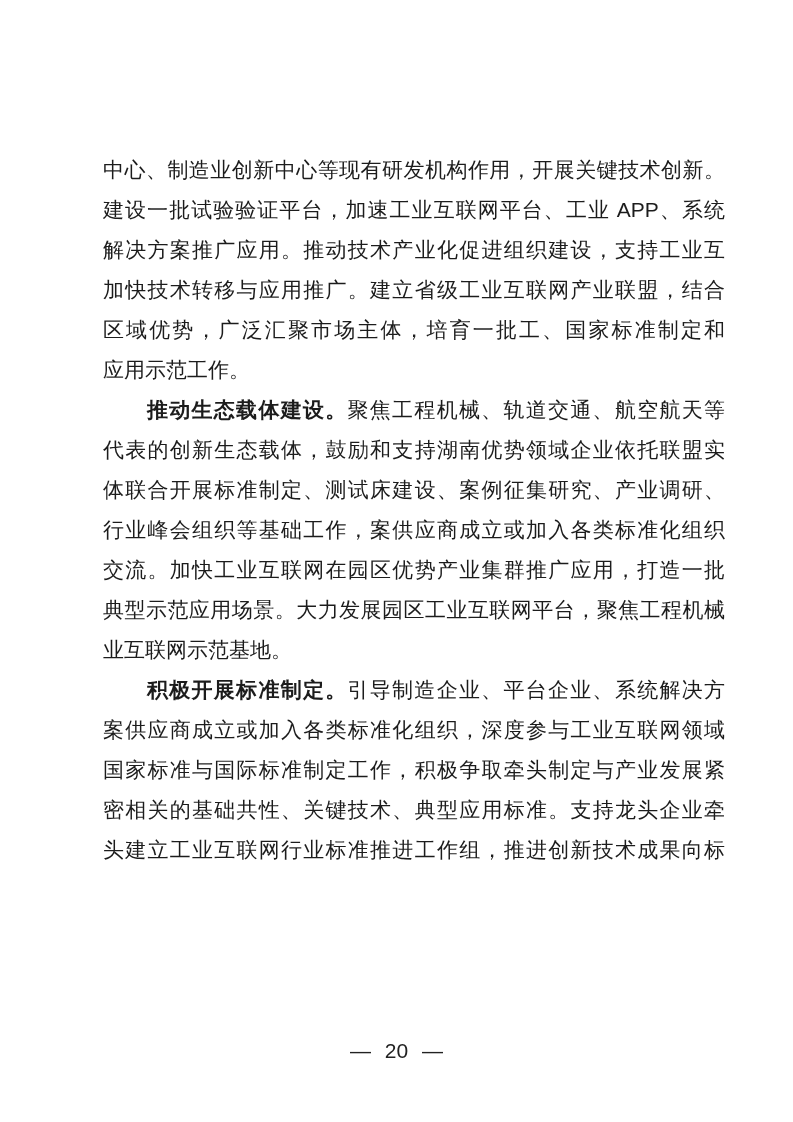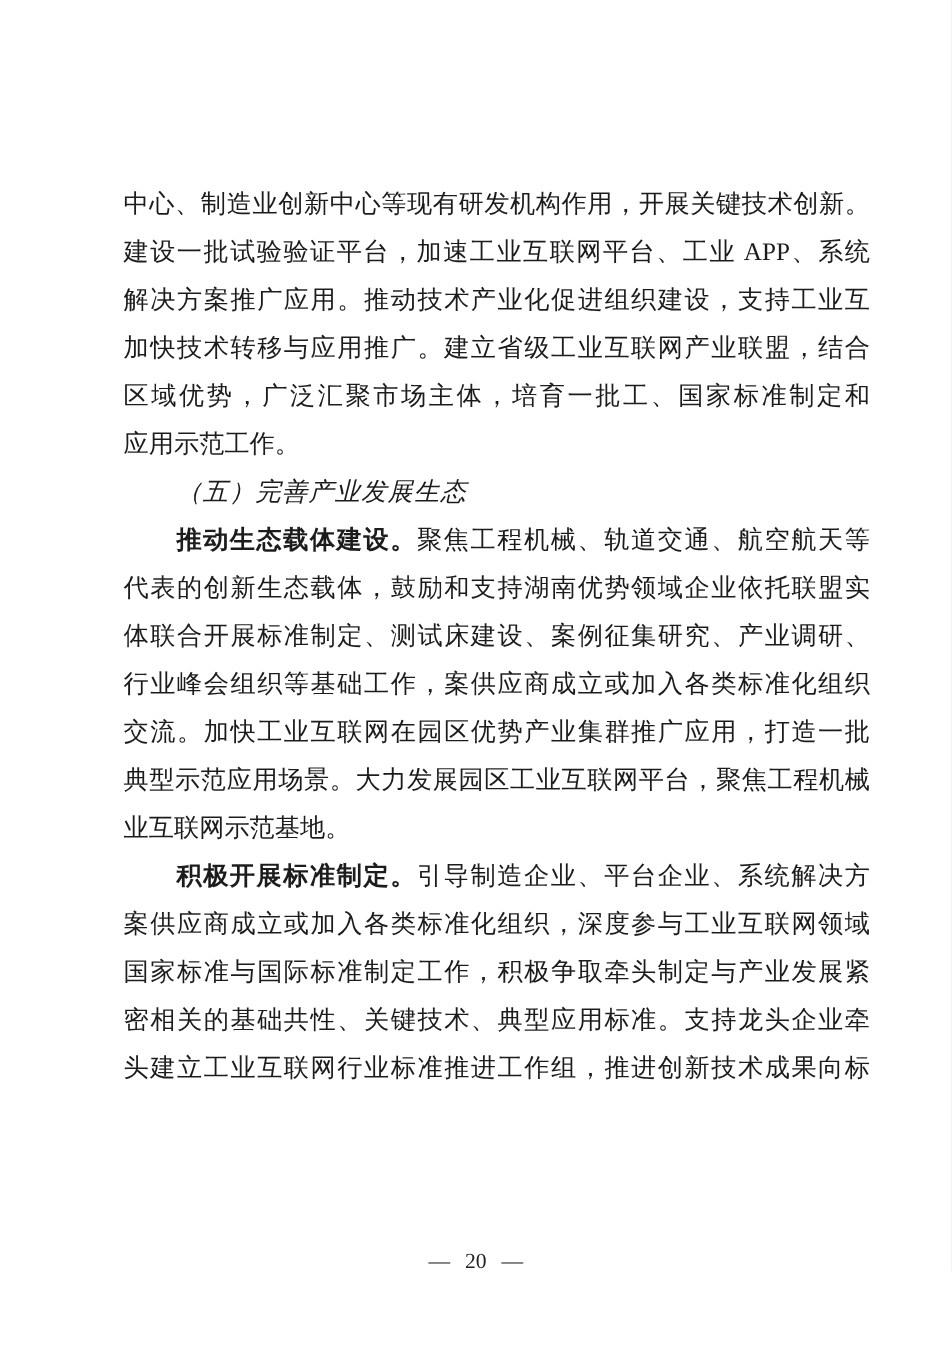--- a/index.html
+++ b/index.html
@@ -6,21 +6,21 @@
     margin: 0;
     padding: 0;
     background: #e8e8e8;
   }
   .page {
     position: relative;
     width: 793px;
     height: 1122px;
     background: #ffffff;
     margin: 0 auto;
-    font-family: Liberation Serif, serif;
+    font-family: Liberation Sans, sans-serif;
     color: #1c1c1c;
     overflow: hidden;
   }
   .text-block {
     position: absolute;
     left: 103px;
     top: 150px;
     width: 622px;
   }
   .line {
@@ -46,37 +46,36 @@
     font-weight: bold;
   }
   .page-footer {
     position: absolute;
     left: 0;
     right: 0;
     top: 1036px;
     height: 30px;
     line-height: 30px;
     text-align: center;
-    font-size: 18px;
+    font-size: 21px;
     word-spacing: 8px;
     color: #222222;
   }
 </style>
 </head>
 <body>
 
 <div class="page">
   <main class="text-block">
       <div class="line just"><span class="seg">中心、制造业创新中心等现有研发机构作用，开展关键技术创新。</span></div>
       <div class="line just"><span class="seg">建设一批试验验证平台，加速工业互联网平台、工业 APP、系统</span></div>
       <div class="line just"><span class="seg">解决方案推广应用。推动技术产业化促进组织建设，支持工业互</span></div>
       <div class="line just"><span class="seg">加快技术转移与应用推广。建立省级工业互联网产业联盟，结合</span></div>
       <div class="line just"><span class="seg">区域优势，广泛汇聚市场主体，培育一批工、国家标准制定和</span></div>
       <div class="line left"><span class="seg">应用示范工作。</span></div>
-      <div class="line left heading" style="padding-left: 44px;"><span class="seg">（五）完善产业发展生态</span></div>
       <div class="line just" style="padding-left: 44px;"><span class="seg-bold">推动生态载体建设。</span><span class="seg">聚焦工程机械、轨道交通、航空航天等</span></div>
       <div class="line just"><span class="seg">代表的创新生态载体，鼓励和支持湖南优势领域企业依托联盟实</span></div>
       <div class="line just"><span class="seg">体联合开展标准制定、测试床建设、案例征集研究、产业调研、</span></div>
       <div class="line just"><span class="seg">行业峰会组织等基础工作，案供应商成立或加入各类标准化组织</span></div>
       <div class="line just"><span class="seg">交流。加快工业互联网在园区优势产业集群推广应用，打造一批</span></div>
       <div class="line just"><span class="seg">典型示范应用场景。大力发展园区工业互联网平台，聚焦工程机械</span></div>
       <div class="line left"><span class="seg">业互联网示范基地。</span></div>
       <div class="line just" style="padding-left: 44px;"><span class="seg-bold">积极开展标准制定。</span><span class="seg">引导制造企业、平台企业、系统解决方</span></div>
       <div class="line just"><span class="seg">案供应商成立或加入各类标准化组织，深度参与工业互联网领域</span></div>
       <div class="line just"><span class="seg">国家标准与国际标准制定工作，积极争取牵头制定与产业发展紧</span></div>

